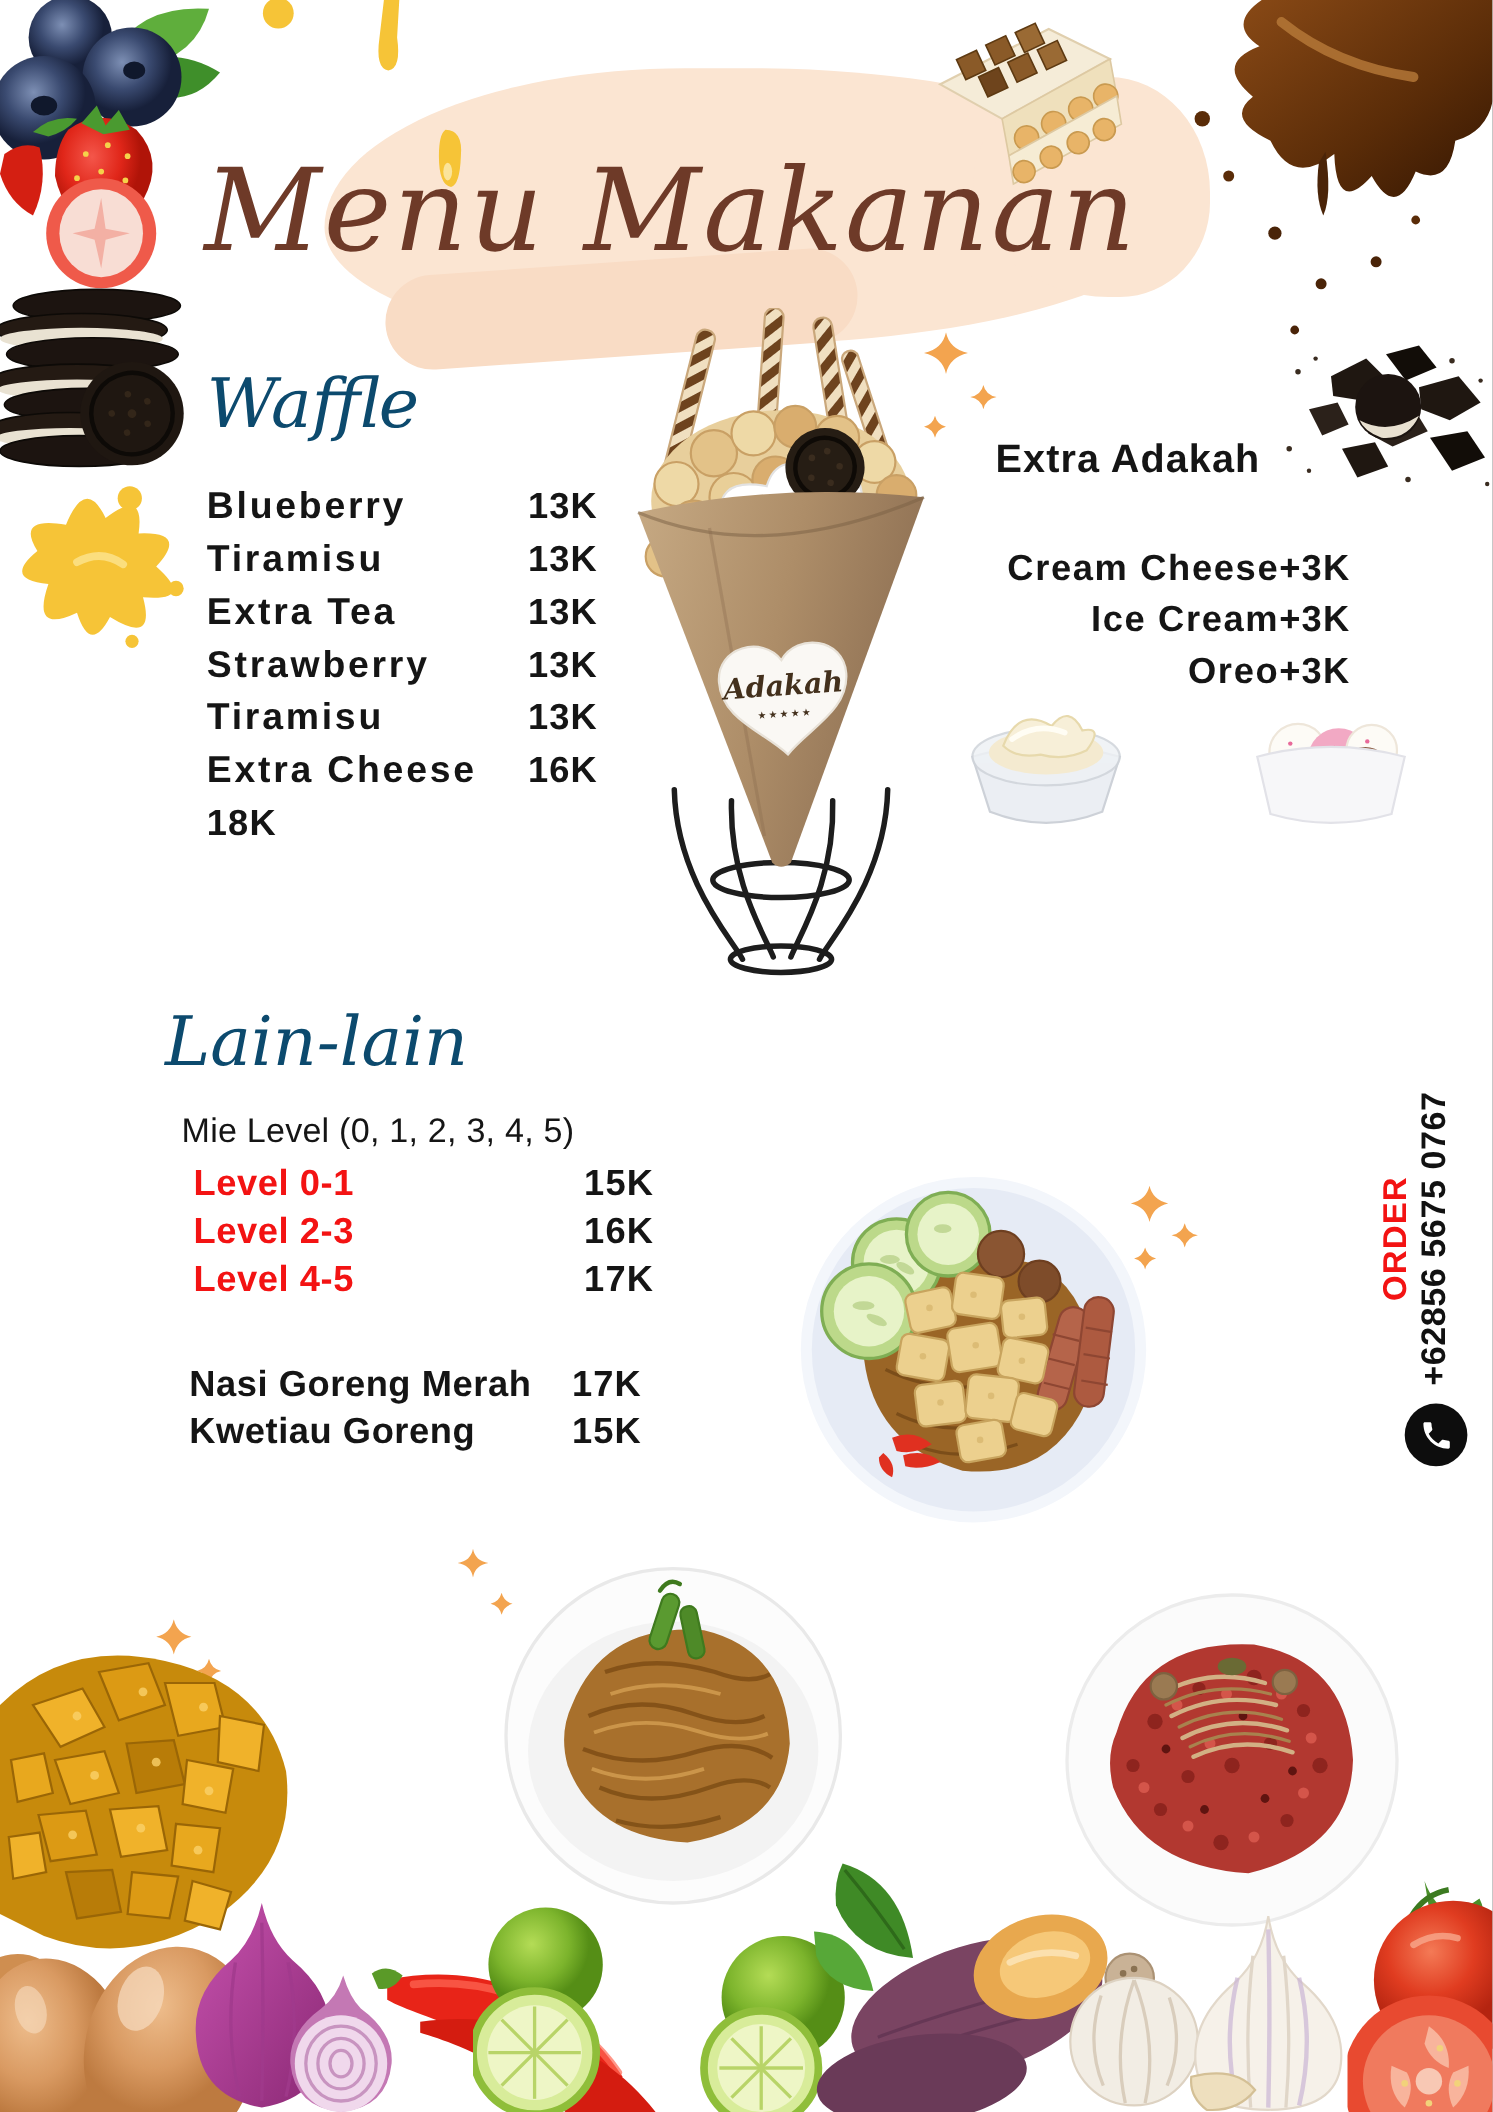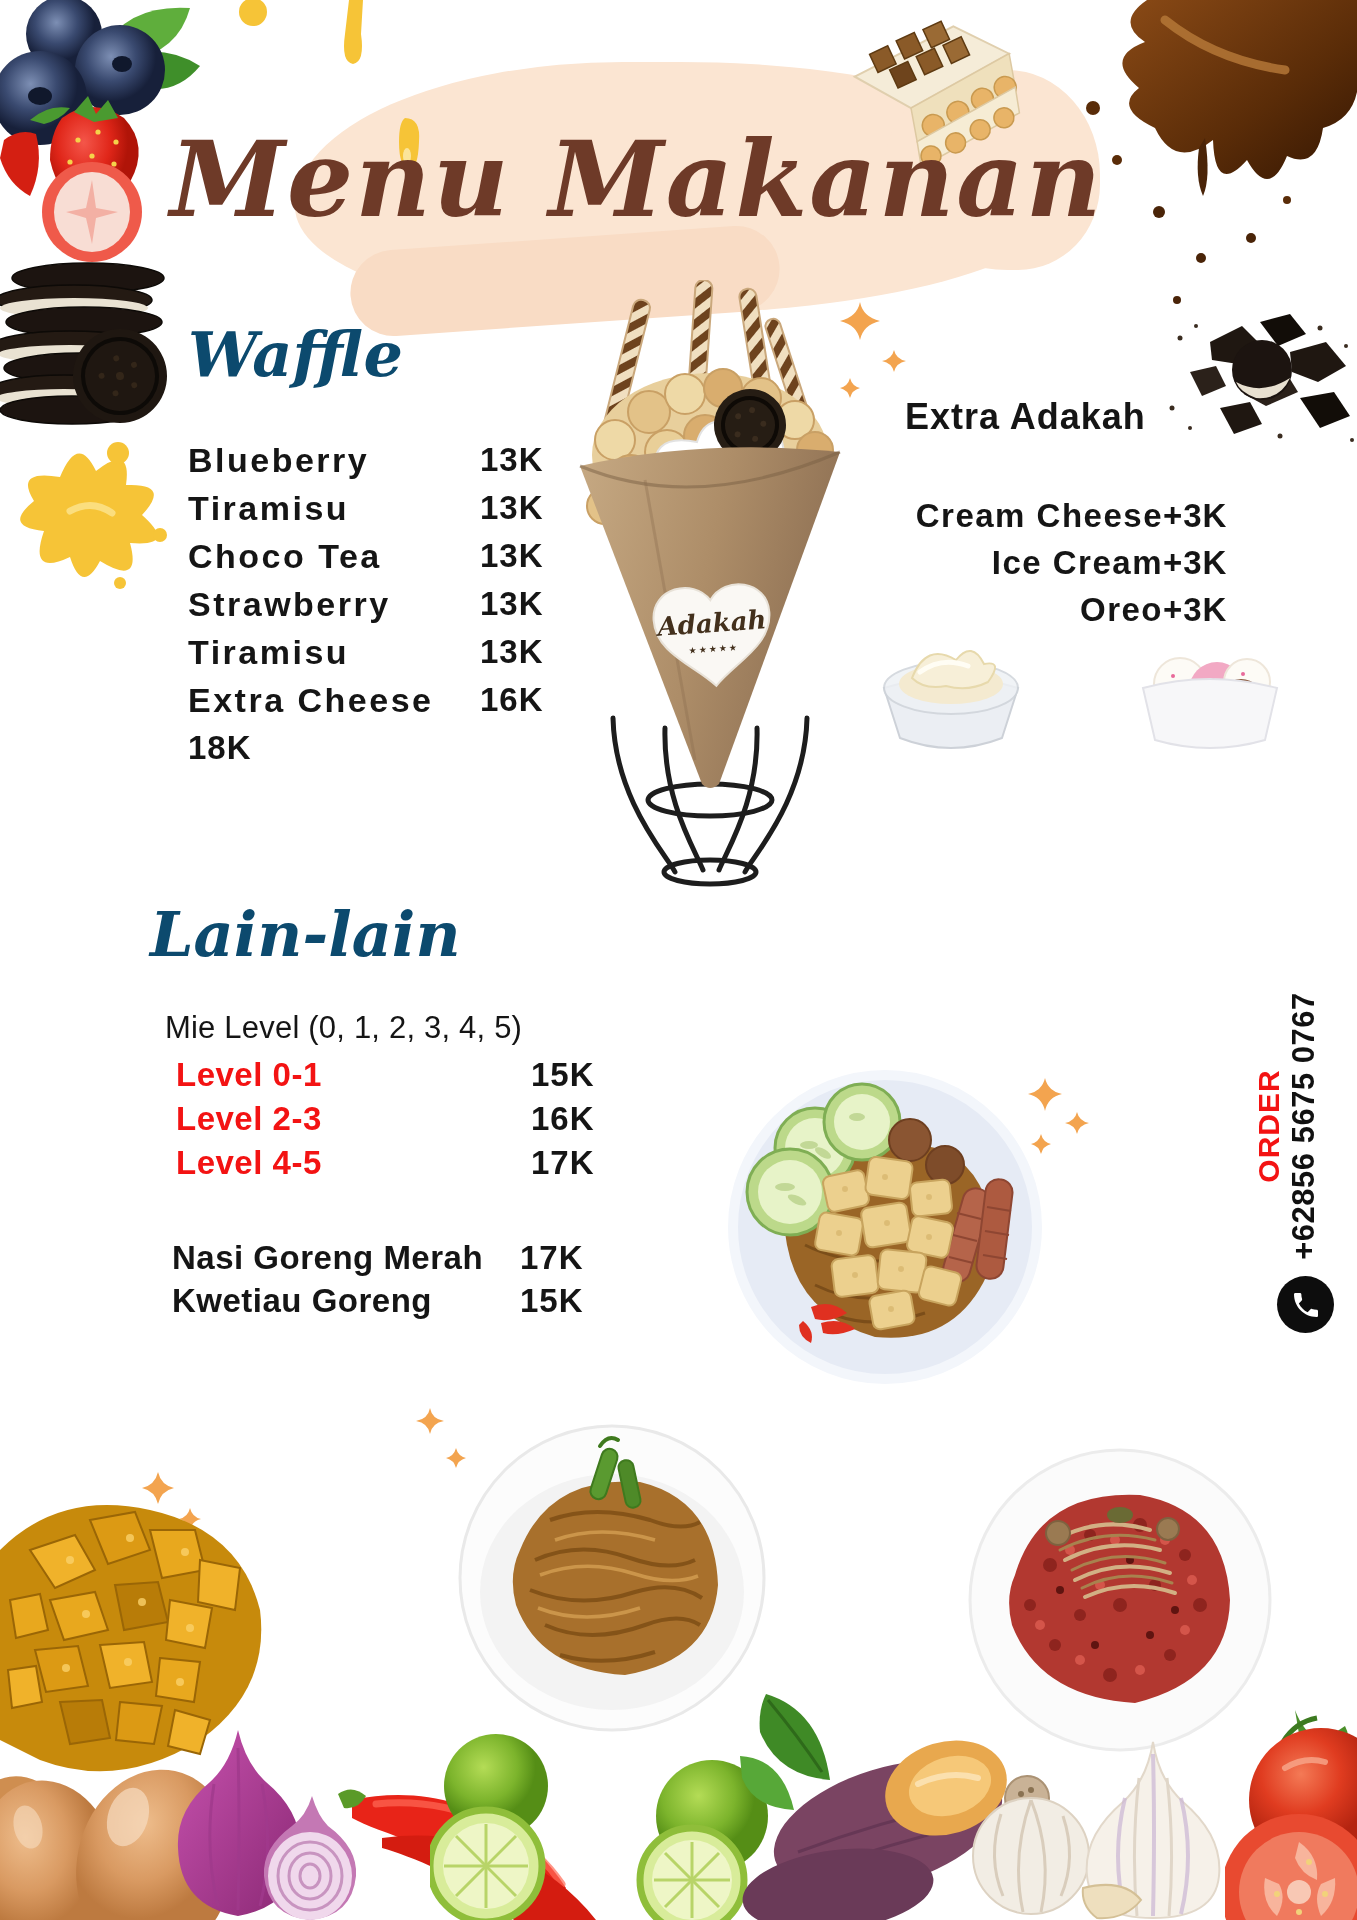--- a/index.html
+++ b/index.html
@@ -1,20 +1,20 @@
 <!DOCTYPE html>
 <html><head>
 <meta charset="utf-8">
 <style>
   html,body{margin:0;padding:0;background:#888;}
   .page{position:relative;width:1357px;height:1920px;background:#ffffff;overflow:hidden;
         font-family:"Liberation Sans",sans-serif;margin:0 auto;}
   .abs{position:absolute;}
   
-  .script{font-family:"DejaVu Serif",serif;font-style:italic;font-weight:bold;}
+  .script{font-family:"DejaVu Serif",serif;font-style:italic;font-weight:normal;margin-top:12px;}
   .page-title{left:170px;top:118px;width:880px;text-align:center;font-size:104px;
               color:#6e3a28;letter-spacing:2px;white-space:nowrap;}
   .sec-head{color:#0c4a6e;font-size:62px;white-space:nowrap;}
   
   .blk{color:#151515;font-weight:bold;}
   .menu-row{display:flex;align-items:center;height:48px;}
   .menu-row .nm{width:292px;font-size:34px;font-weight:bold;letter-spacing:2.5px;color:#151515;white-space:nowrap;}
   .menu-row .pr{font-size:33px;font-weight:bold;letter-spacing:1px;color:#151515;}
   .top-row{height:47px;text-align:right;}
   .top-row .nm{width:258px;font-size:33px;letter-spacing:1.5px;}
@@ -665,21 +665,21 @@
   <div class="abs" style="left:188px;top:436px;">
     <div class="menu-row">
       <span class="nm">Blueberry</span>
       <span class="pr">13K</span>
     </div>
     <div class="menu-row">
       <span class="nm">Tiramisu</span>
       <span class="pr">13K</span>
     </div>
     <div class="menu-row">
-      <span class="nm">Choco Tea</span>
+      <span class="nm">Extra Tea</span>
       <span class="pr">13K</span>
     </div>
     <div class="menu-row">
       <span class="nm">Strawberry</span>
       <span class="pr">13K</span>
     </div>
     <div class="menu-row">
       <span class="nm">Tiramisu</span>
       <span class="pr">13K</span>
     </div>

